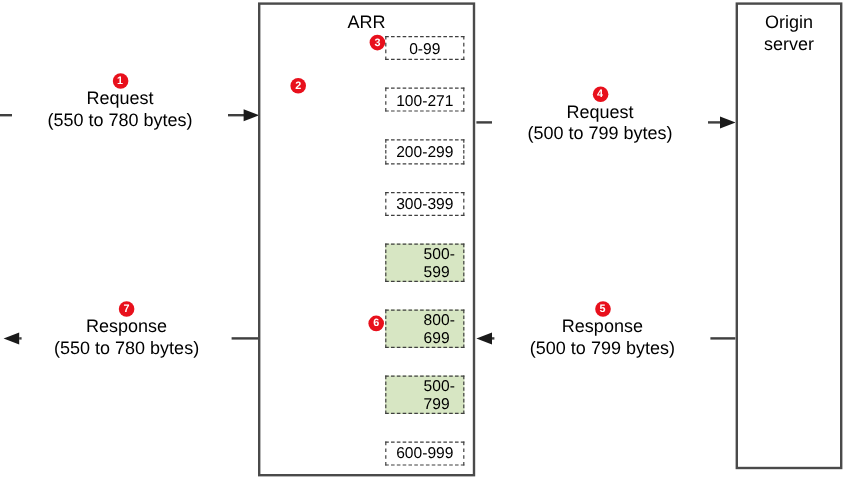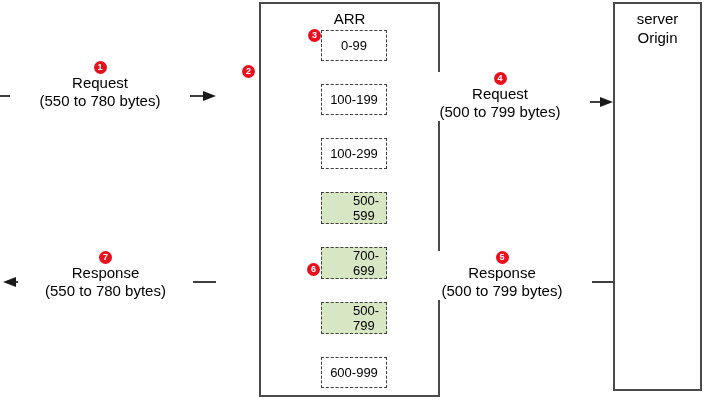--- a/index.html
+++ b/index.html
@@ -1,21 +1,21 @@
 <!DOCTYPE html>
 <html style="--cached-fill: #d7e6c3; --badge-red: #e8101c;"><head>
 <meta charset="utf-8">
 <style>
   html,body { margin:0; padding:0; background:#fff; }
   .canvas {
     position:relative; width:710px; height:404px; background:#ffffff;
     font-family:"Liberation Sans", sans-serif; overflow:hidden; color:#000;
   }
   .box { position:absolute; background:#fff; border:2px solid #4a4a4a; box-sizing:border-box; }
-  .box-arr    { left:215px; top:2px;  width:181px; height:395px;margin-left:44px; }
+  .box-arr    { left:215px; top:2px;  width:181px; height:395px; }
   .box-origin { left:613px; top:2px;  width:89px;  height:389px; }
   .box-title  { width:100%; text-align:center; font-size:15px; padding-top:5px; line-height:19px; }
 
   .stack {
     position:absolute; left:321px; top:30px; width:66px; height:358px;
     display:flex; flex-direction:column; gap:23px; box-sizing:border-box;
   }
   .cell {
     flex:1; border:1px dashed #3f3f3f; background:#fff; box-sizing:border-box;
     display:flex; align-items:center; justify-content:center; font-size:13px;
@@ -54,32 +54,33 @@
 
   <div class="hline" style="left:16px; top:281px; width:200px"></div>
   <div class="ah ah-left" style="left:3px; top:277px"></div>
 
   <div class="box box-arr">
     <div class="box-title">ARR</div>
   </div>
 
   <div class="stack">
     <div class="cell">0-99</div>
-    <div class="cell">100-199</div>
-    <div class="cell">100-299</div>
+    <div class="cell">100-271</div>
+    <div class="cell">200-299</div>
+    <div class="cell">300-399</div>
     <div class="cell cached">500-599</div>
-    <div class="cell cached">700-699</div>
+    <div class="cell cached">800-699</div>
     <div class="cell cached">500-799</div>
     <div class="cell">600-999</div>
   </div>
 
   <div class="box box-origin">
     <div class="box-title">
+      <div>Origin</div>
       <div>server</div>
-      <div>Origin</div>
     </div>
   </div>
 
   <div class="flow-label" style="left:10px; top:61px; width:180px">
     <span class="badge">1</span>
     <span>Request</span>
     <span>(550 to 780 bytes)</span>
   </div>
 
   <div class="flow-label" style="left:410px; top:72px; width:180px">

